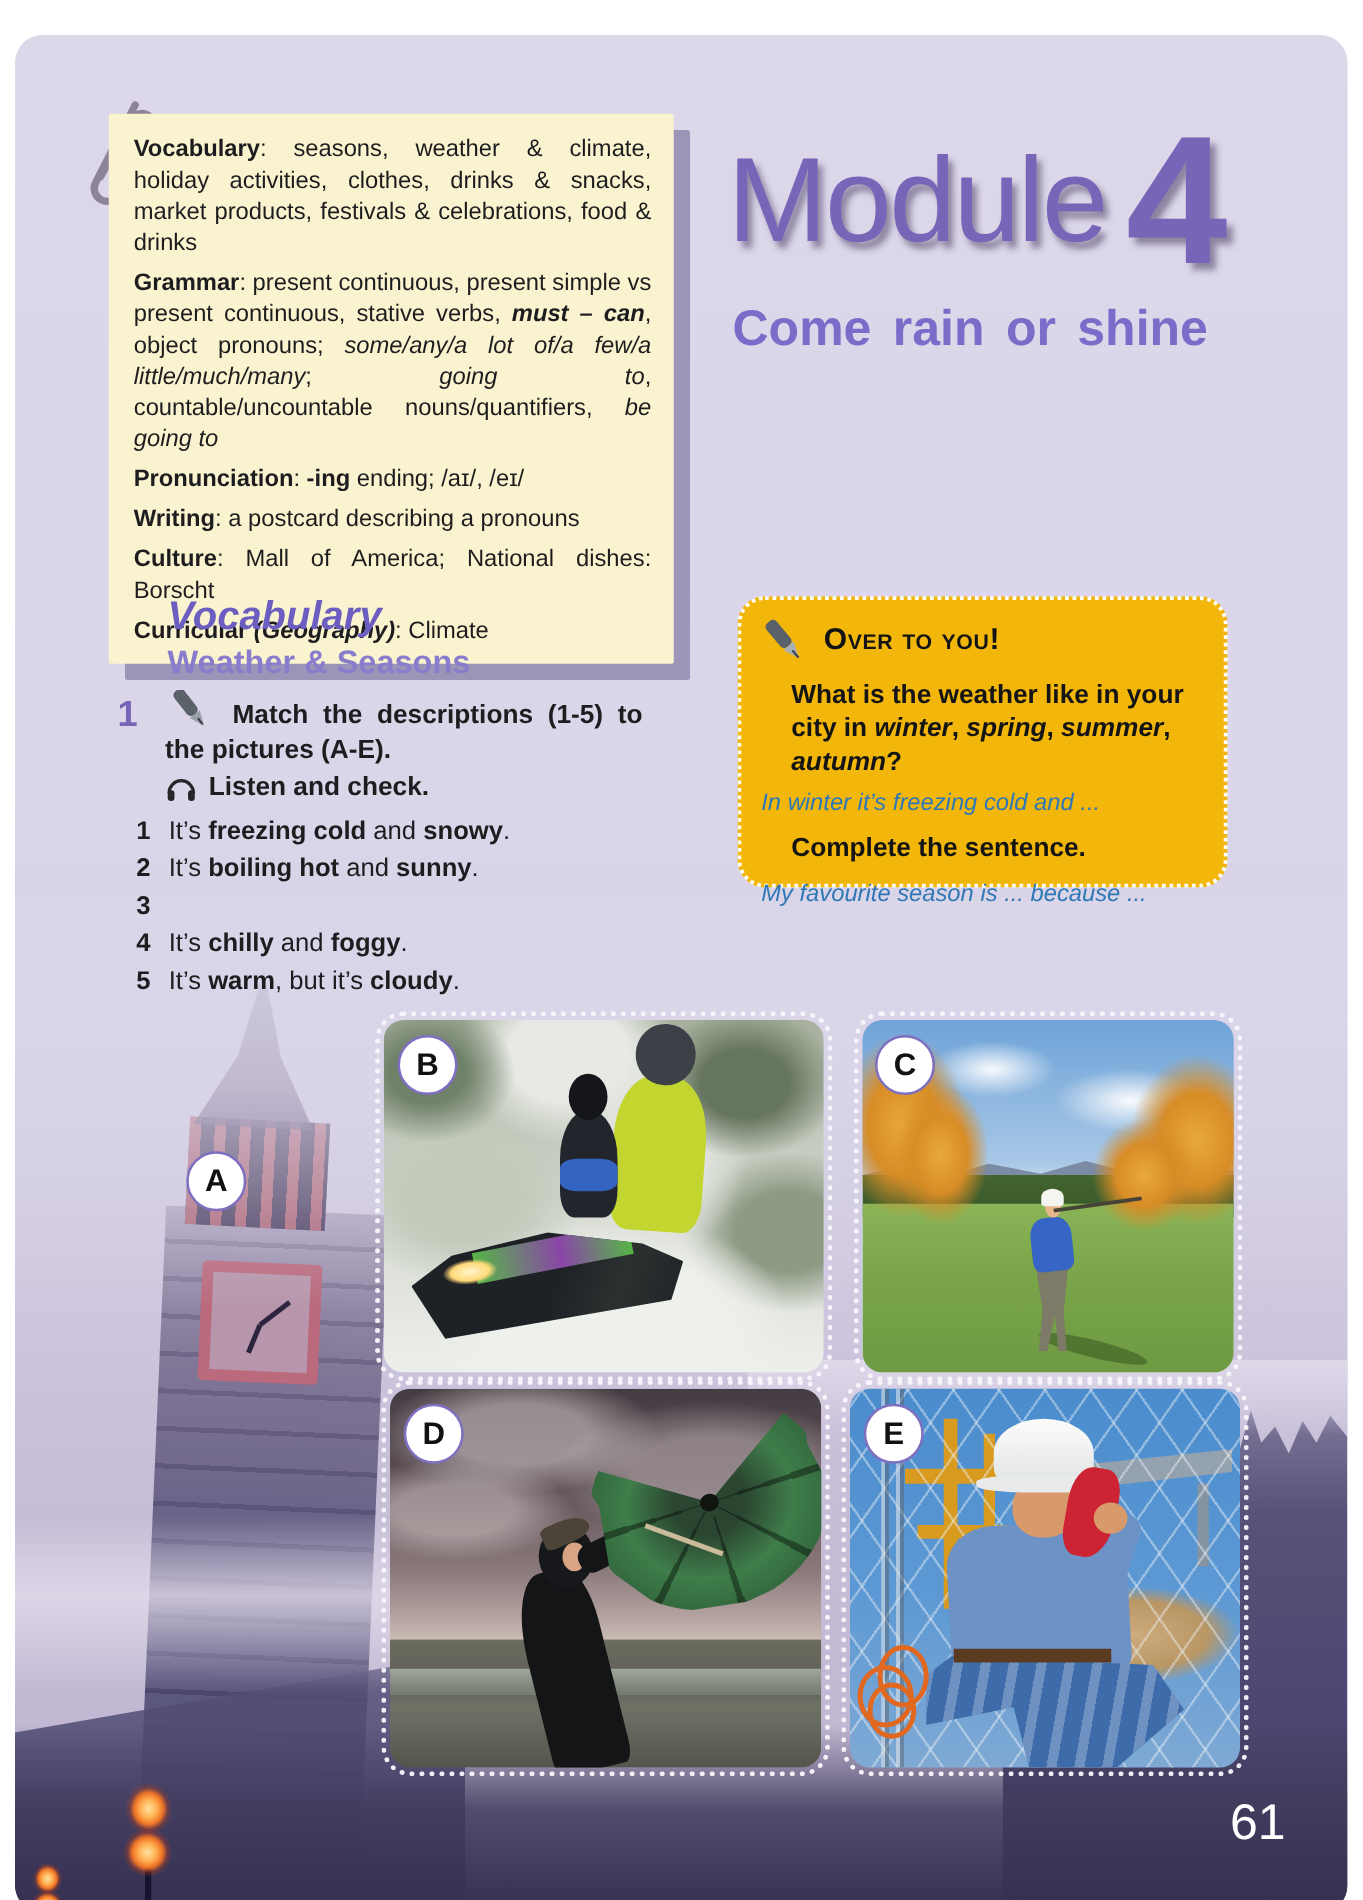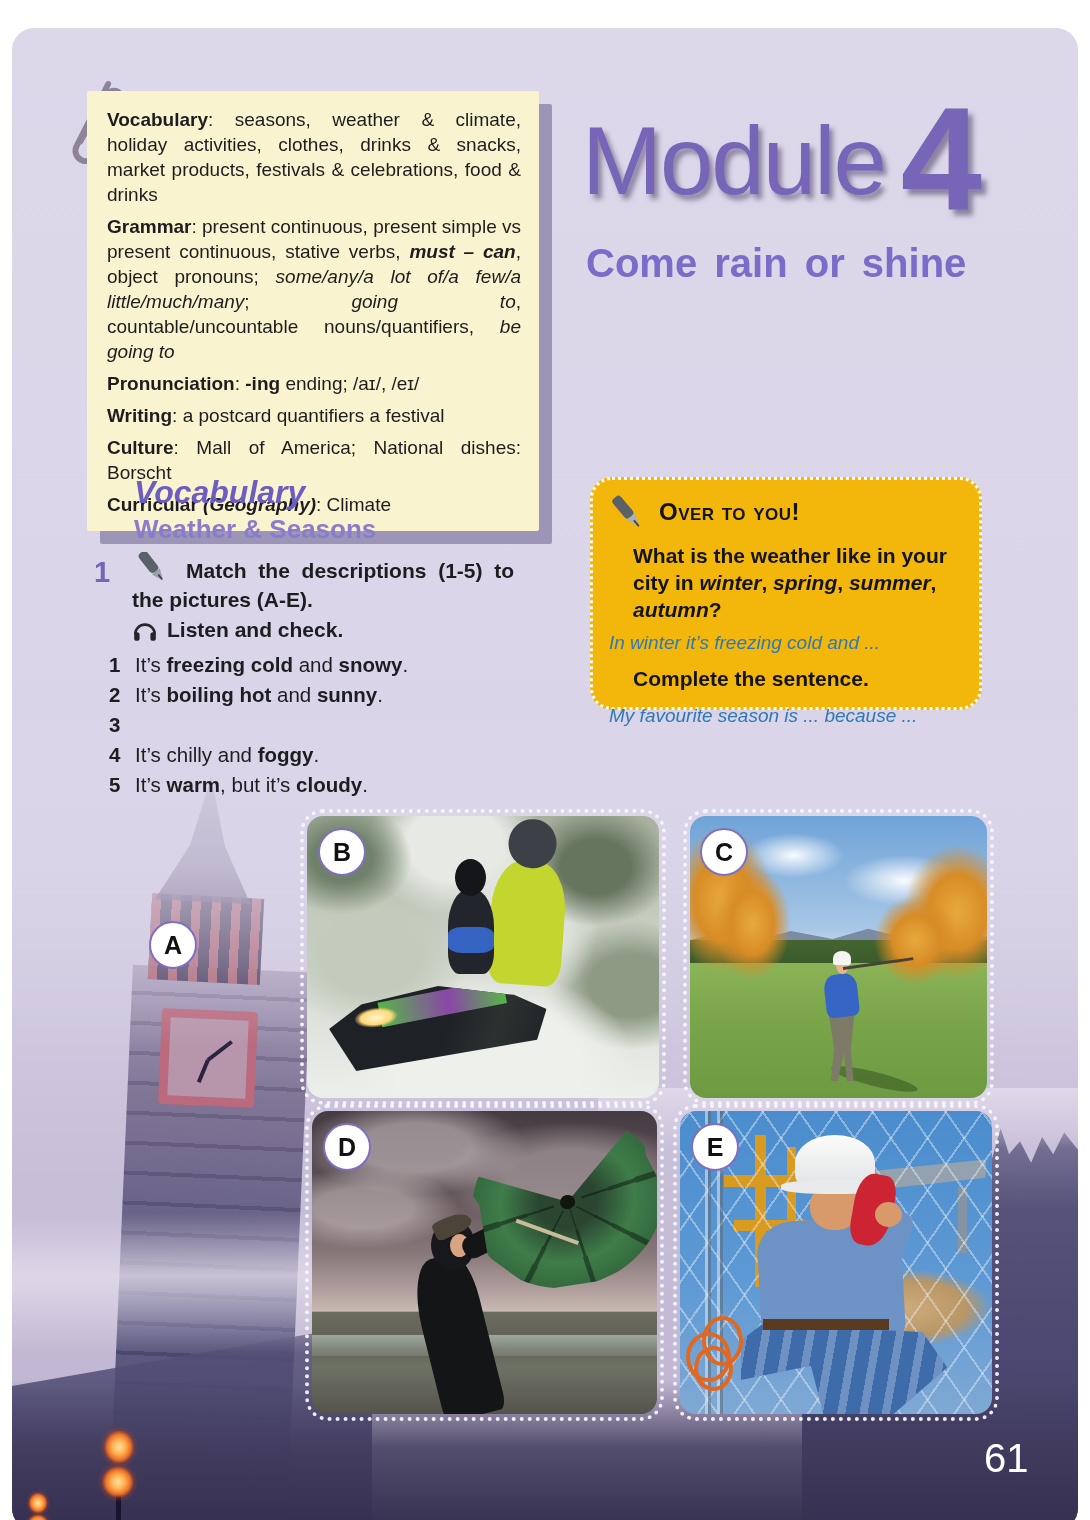--- a/index.html
+++ b/index.html
@@ -214,21 +214,21 @@
     </div>
   </div>
 
   <svg class="paperclip" viewBox="0 0 40 90">
     <path d="M22 8 L10 60 a8 8 0 0 0 15.5 4 L36 20 a7 7 0 0 0 -13.5 -3.5 L12 56" fill="none" stroke="#8d8498" stroke-width="4.5" stroke-linecap="round"></path>
   </svg>
   <div class="note">
     <p><span style="font-weight: 700;">Vocabulary</span><span>: seasons, weather &amp; climate, holiday activities, clothes, drinks &amp; snacks, market products, festivals &amp; celebrations, food &amp; drinks</span></p>
     <p><span style="font-weight: 700;">Grammar</span><span>: present continuous, present simple vs present continuous, stative verbs, </span><span style="font-weight: 700; font-style: italic;">must – can</span><span>, object pronouns; </span><span style="font-style: italic;">some/any/a lot of/a few/a little/much/many</span><span>; </span><span style="font-style: italic;">going to</span><span>, countable/uncountable nouns/quantifiers, </span><span style="font-style: italic;">be going to</span></p>
     <p><span style="font-weight: 700;">Pronunciation</span><span>: </span><span style="font-weight: 700; ">-ing</span><span> ending; /aɪ/, /eɪ/</span></p>
-    <p><span style="font-weight: 700;">Writing</span><span>: a postcard quantifiers a festival</span></p>
+    <p><span style="font-weight: 700;">Writing</span><span>: a postcard describing a pronouns</span></p>
     <p><span style="font-weight: 700;">Culture</span><span>: Mall of America; National dishes: Borscht</span></p>
     <p><span style="font-weight: 700;">Curricular </span><span style="font-weight: 700; font-style: italic;">(Geography)</span><span>: Climate</span></p>
   </div>
 
   <div class="module-line">
     <span class="module-word">Module</span>
     <span class="module-number">4</span>
   </div>
   <div class="module-title">Come rain or shine</div>
 
@@ -261,21 +261,21 @@
       </div>
     <div class="desc-item">
         <span class="n">2</span>
         <span><span>It’s </span><span style="font-weight: 700;">boiling hot</span><span> and </span><span style="font-weight: 700;">sunny</span><span>.</span></span>
       </div>
     <div class="desc-item">
         <span class="n">3</span>
       </div>
     <div class="desc-item">
         <span class="n">4</span>
-        <span><span>It’s </span><span style="font-weight: 400;">chilly</span><span> and </span><span style="font-weight: 700;">foggy</span><span>.</span></span>
+        <span><span>It’s </span><span style="font-weight: 700;">chilly</span><span> and </span><span style="font-weight: 700;">foggy</span><span>.</span></span>
       </div>
     <div class="desc-item">
         <span class="n">5</span>
         <span><span>It’s </span><span style="font-weight: 700;">warm</span><span>, but it’s </span><span style="font-weight: 700;">cloudy</span><span>.</span></span>
       </div>
   </div>
 
   <div class="oty">
     <div class="oty-head">
       <svg width="42" height="40" viewBox="0 0 44 40">

